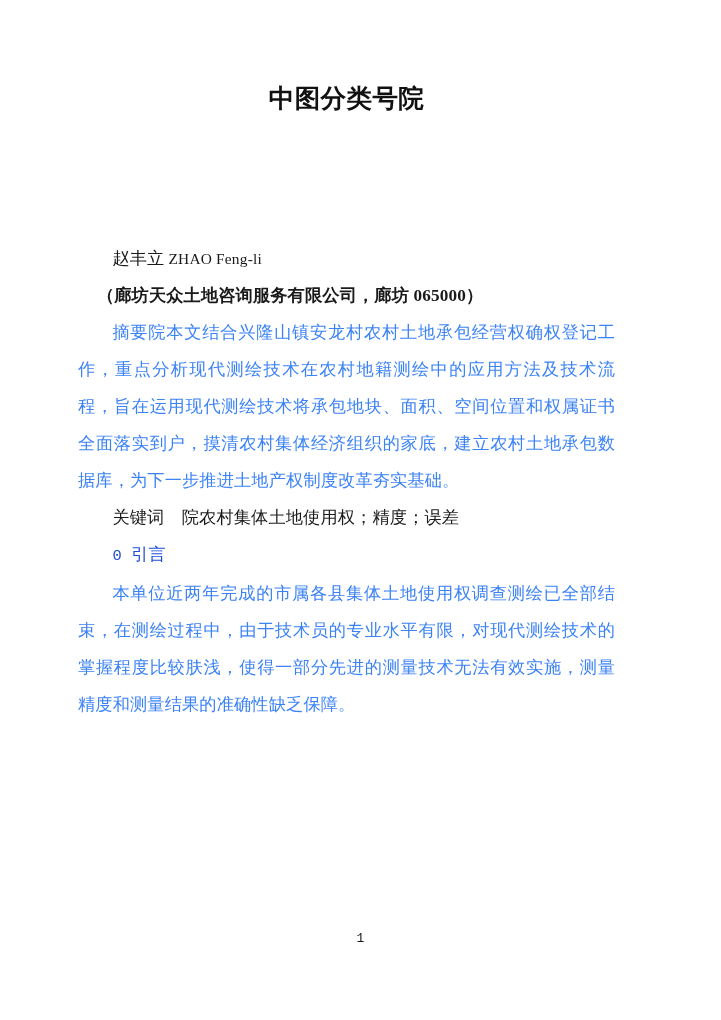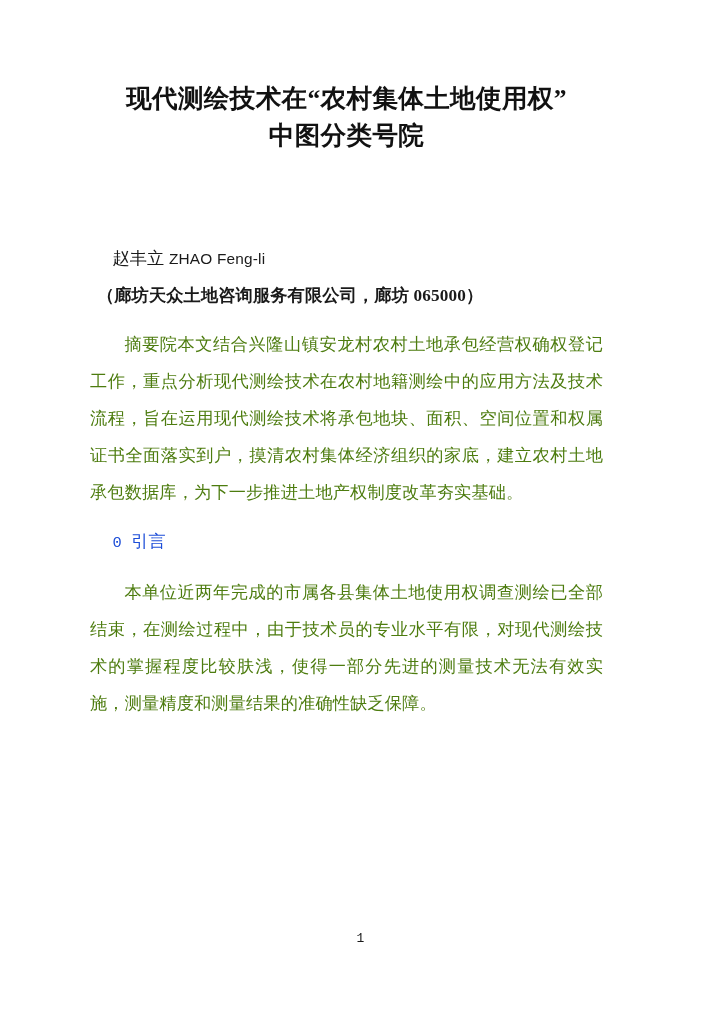--- a/index.html
+++ b/index.html
@@ -48,22 +48,22 @@
     left: 78px;
     top: 240px;
     width: 537px;
   }
 
   .para {
     font-size: 17.2px;
     line-height: 37px;
     text-align: justify;
     text-justify: inter-ideograph;
-    color: #4d7c0f;
-    margin: 12px;
+    color: #3b82f6;
+    margin: 0;
     letter-spacing: 0.15px;
   }
 
   .para.indent {
     text-indent: 2em;
   }
 
   
   .line-plain {
     font-size: 17.2px;
@@ -81,21 +81,21 @@
     color: #1a1a1a;
     margin: 0;
     white-space: nowrap;
     text-indent: 1.1em;
     letter-spacing: 0.15px;
     font-weight: bold;
   }
 
   
   .latin {
-    font-family: Liberation Sans, sans-serif;
+    font-family: Liberation Serif, serif;
     font-size: 15.4px;
     letter-spacing: 0.2px;
   }
 
   .section-heading {
     font-size: 17.2px;
     line-height: 37px;
     color: #1d4ed8;
     margin: 0;
     text-indent: 2em;
@@ -122,32 +122,32 @@
     font-size: 13px;
     color: #1a1a1a;
   }
 </style>
 </head>
 <body>
 
 <div id="page">
 
   <div class="title-block">
-    <div class="title-line">现代测绘技术在“农村集体土地使用权”</div>
     <div class="title-line">中图分类号院</div>
   </div>
 
   <div class="doc-body">
 
     <p class="line-plain"><span>赵丰立</span><span class="latin"> </span><span class="latin">ZHAO Feng-li</span></p>
 
     <p class="line-affil">（廊坊天众土地咨询服务有限公司，廊坊 065000）</p>
 
     <p class="para indent">摘要院本文结合兴隆山镇安龙村农村土地承包经营权确权登记工作，重点分析现代测绘技术在农村地籍测绘中的应用方法及技术流程，旨在运用现代测绘技术将承包地块、面积、空间位置和权属证书全面落实到户，摸清农村集体经济组织的家底，建立农村土地承包数据库，为下一步推进土地产权制度改革夯实基础。</p>
 
+    <p class="line-plain">关键词　院农村集体土地使用权；精度；误差</p>
 
 
     <p class="section-heading"><span class="num">0</span><span class="num"> </span><span>引言</span></p>
 
     <p class="para indent">本单位近两年完成的市属各县集体土地使用权调查测绘已全部结束，在测绘过程中，由于技术员的专业水平有限，对现代测绘技术的掌握程度比较肤浅，使得一部分先进的测量技术无法有效实施，测量精度和测量结果的准确性缺乏保障。</p>
 
 
   </div>
 
   <div class="page-footer">

